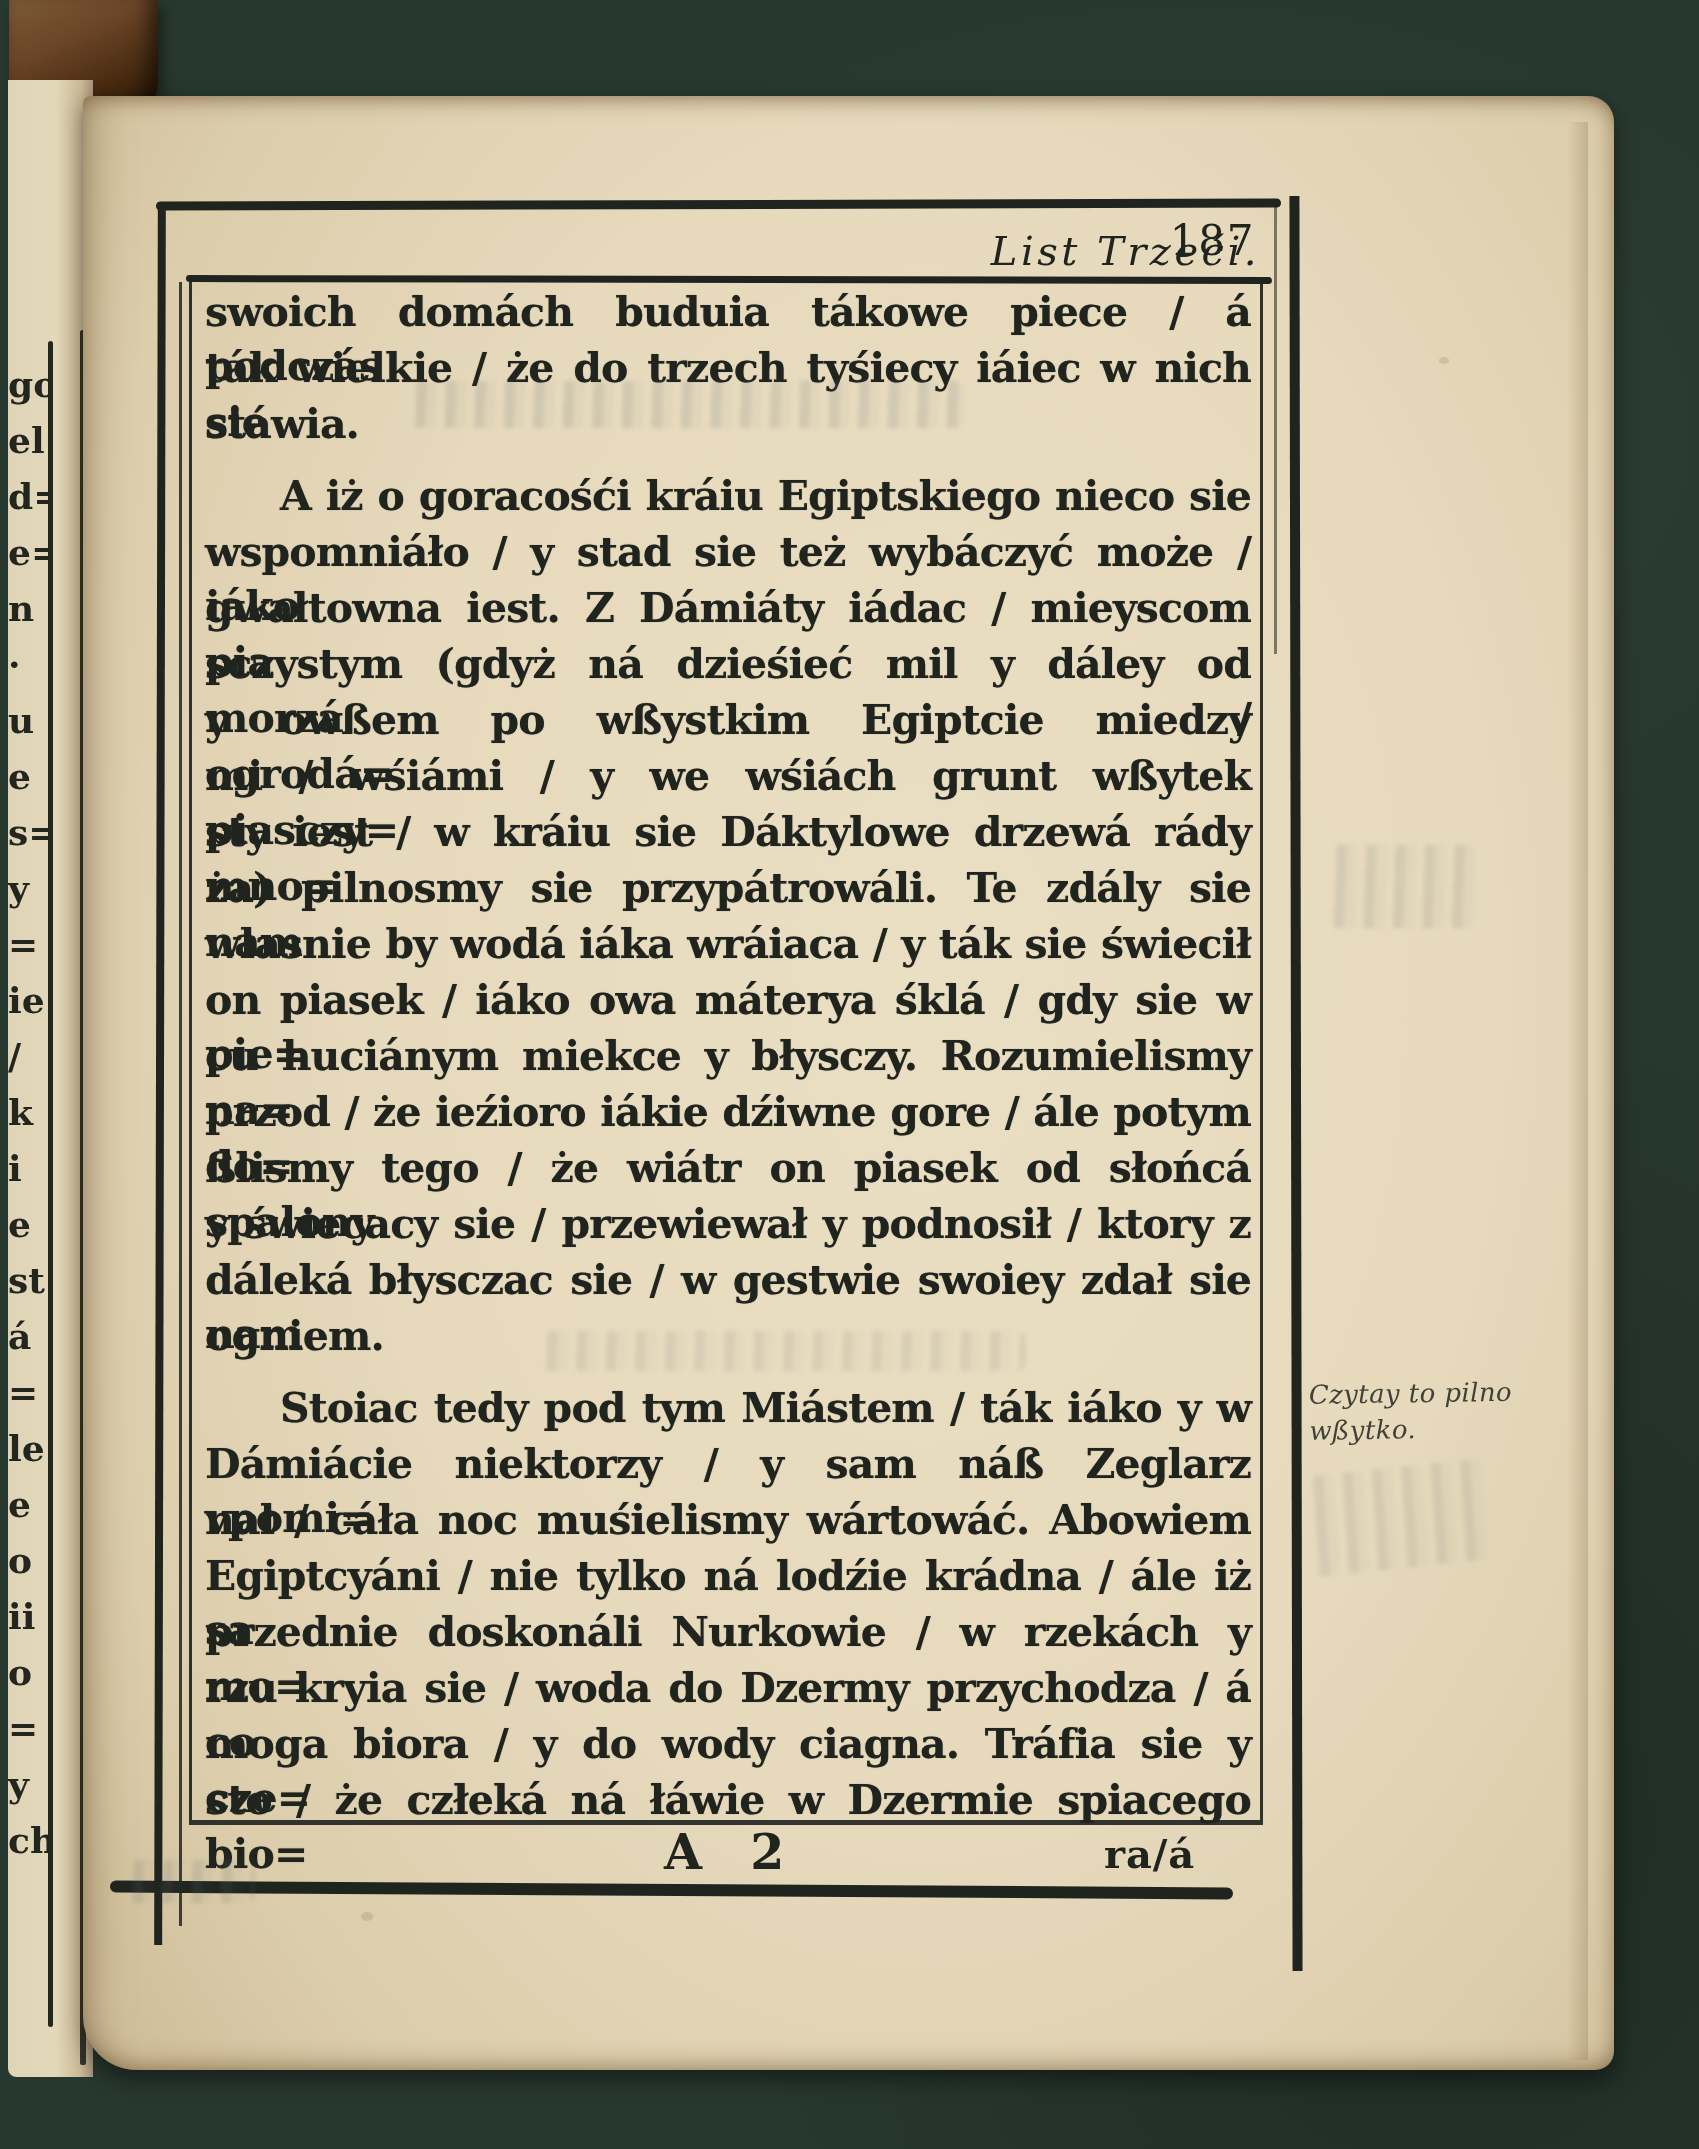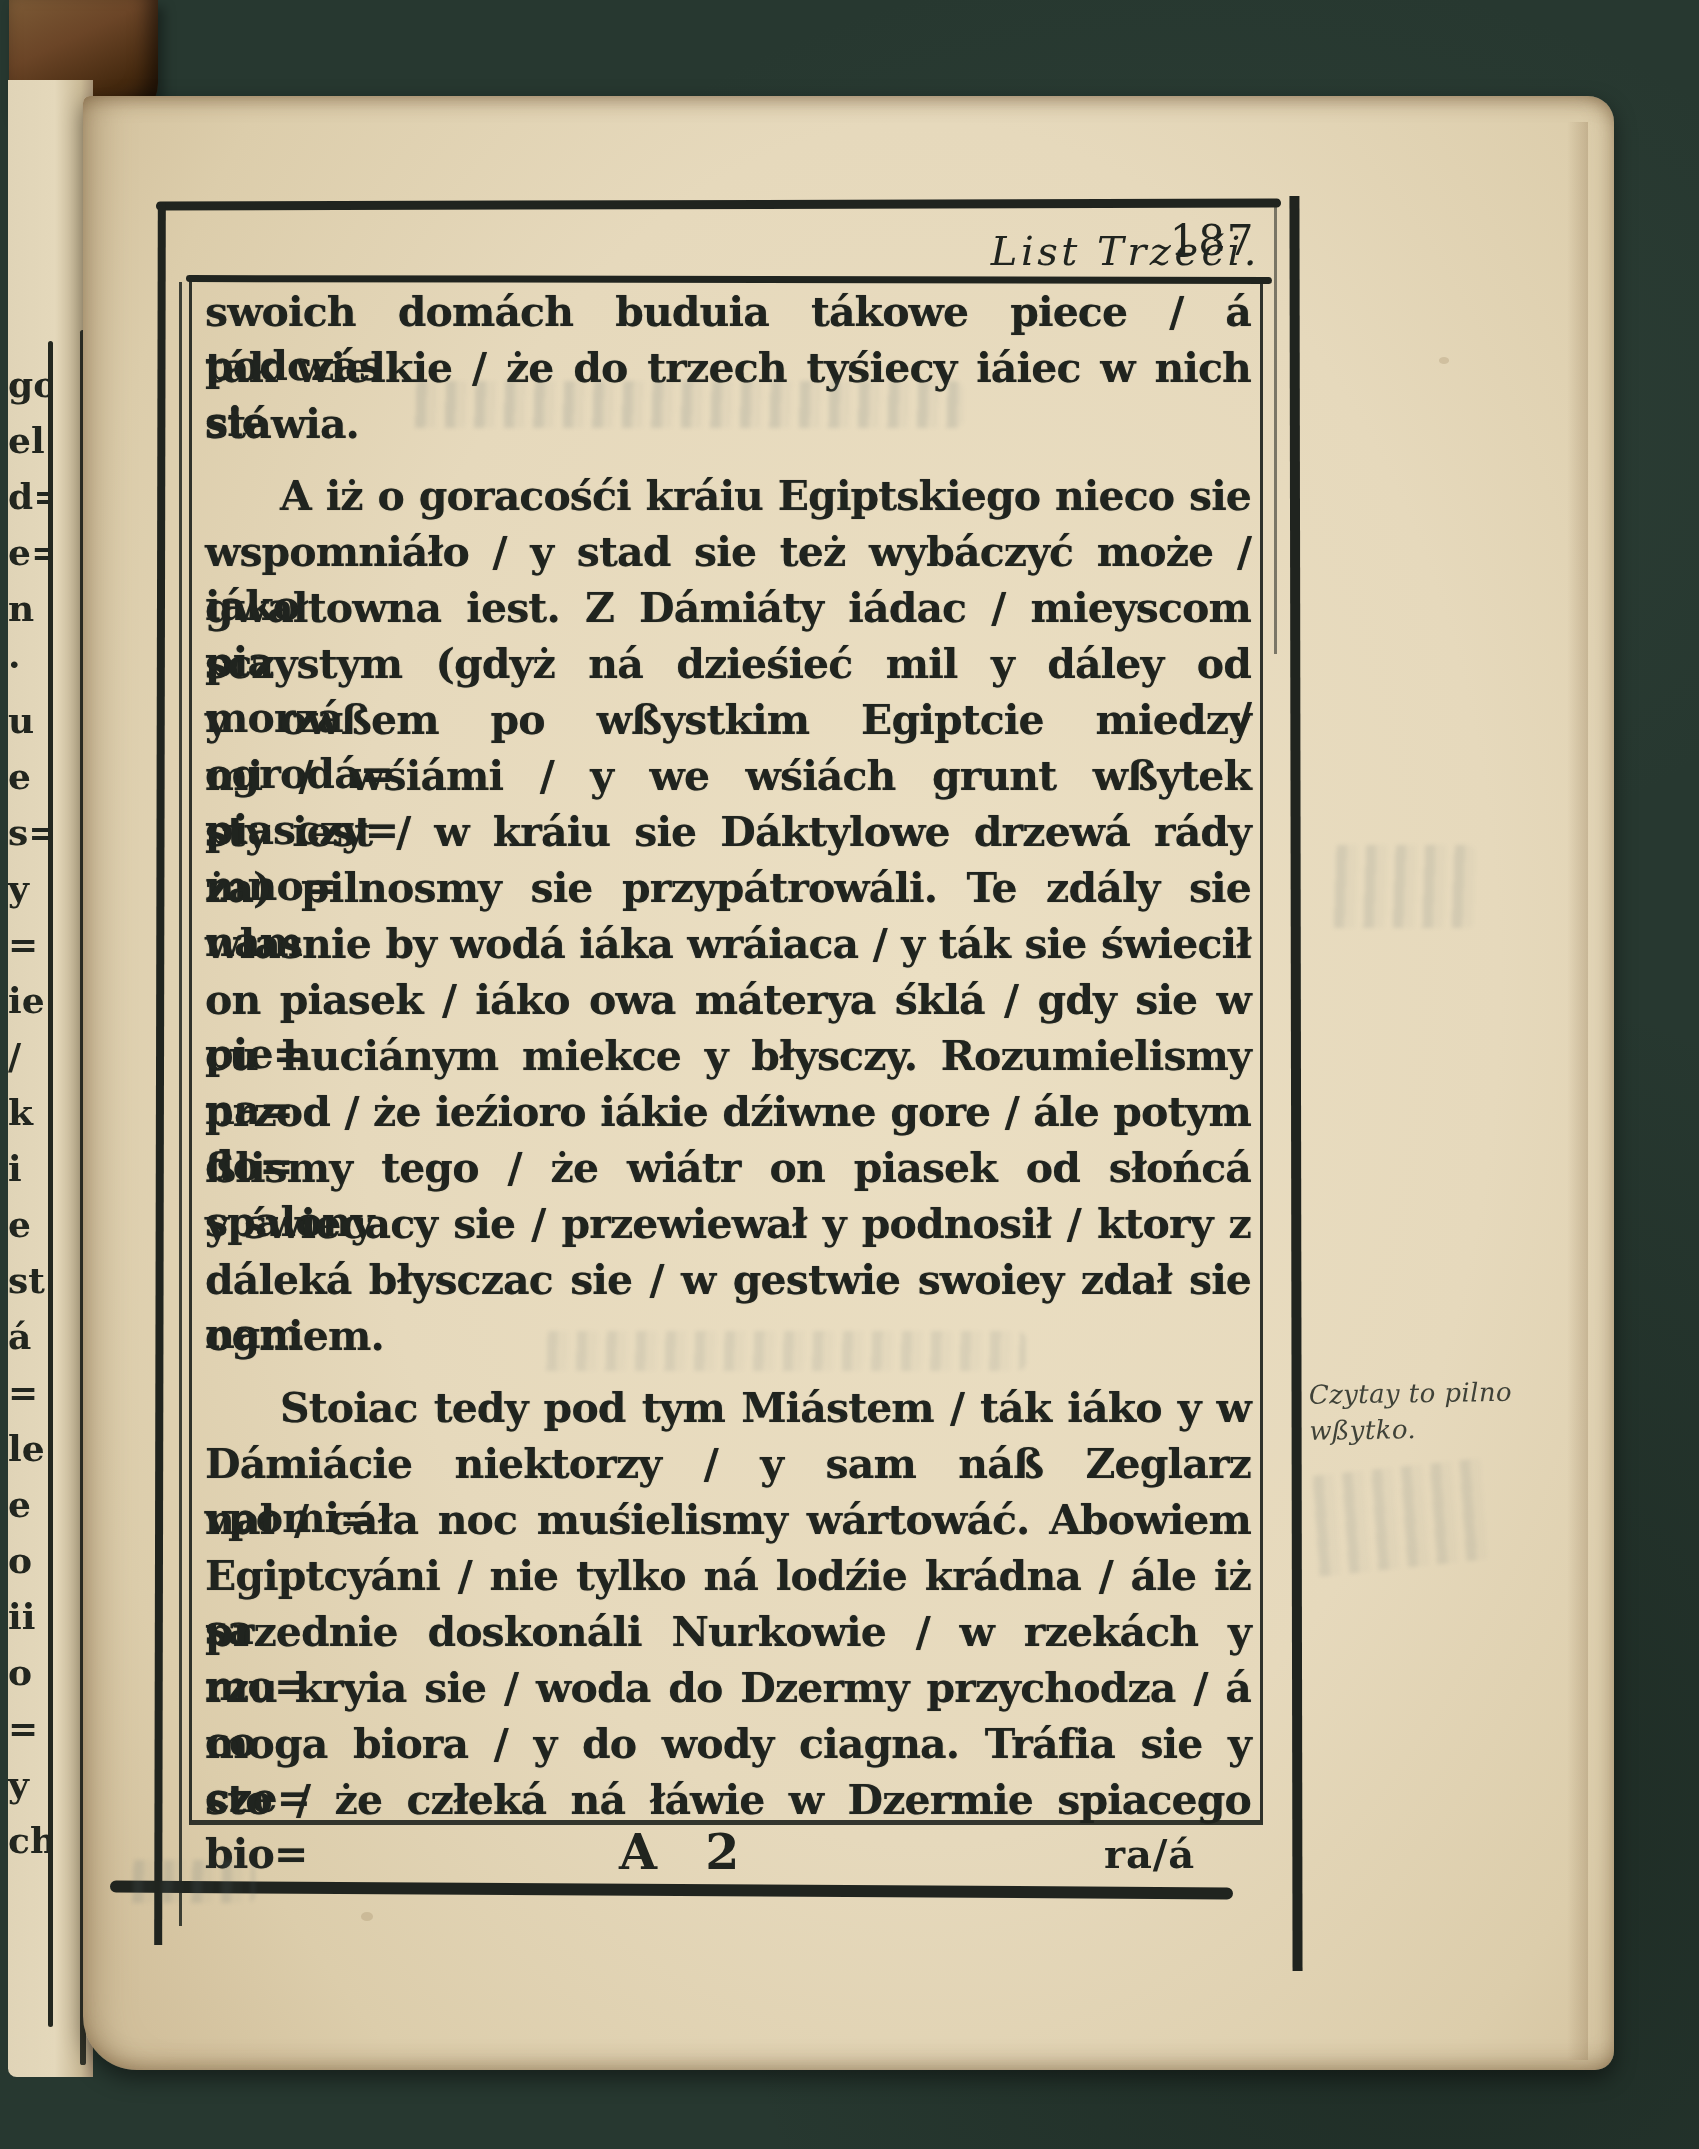--- a/index.html
+++ b/index.html
@@ -84,21 +84,21 @@
   }
   .body-lines{position:absolute;left:13px;top:5.2px;width:1046px;color:#20241f;}
   .tline{
     height:56px;line-height:54px;font-size:41px;font-weight:700;letter-spacing:-0.9px;
     white-space:normal;text-align:justify;text-align-last:justify;overflow:visible;
     text-shadow:0 0 0.9px rgba(32,36,31,.55);
   }
   .tline.noj{text-align:left;text-align-last:left;}
   .tline.ind{text-indent:75px;margin-top:16px;}
   
-  .signature{position:absolute;left:574px;top:1823px;width:226px;text-align:center;
+  .signature{position:absolute;left:574px;top:1823px;width:226px;text-align:right;
     font-size:49px;font-weight:700;color:#20241f;letter-spacing:15.6px;}
   .catchword{position:absolute;left:1104px;top:1830px;width:156px;text-align:left;
     font-size:40px;font-weight:700;color:#20241f;letter-spacing:0.9px;}
   
   .margin-note{
     position:absolute;left:1309px;top:1375px;width:243px;
     font-style:italic;font-size:26px;line-height:36px;color:rgba(40,44,38,.88);
     transform:rotate(-.8deg);letter-spacing:0.4px;
   }
   

